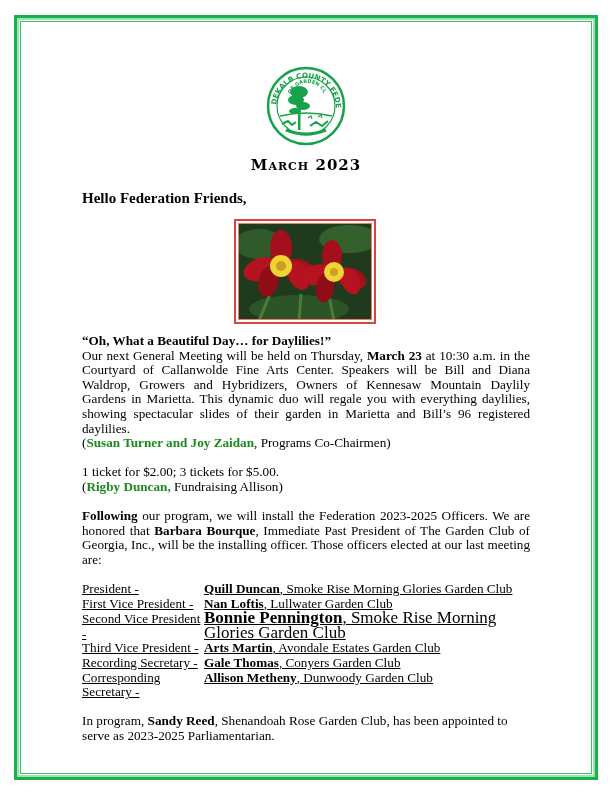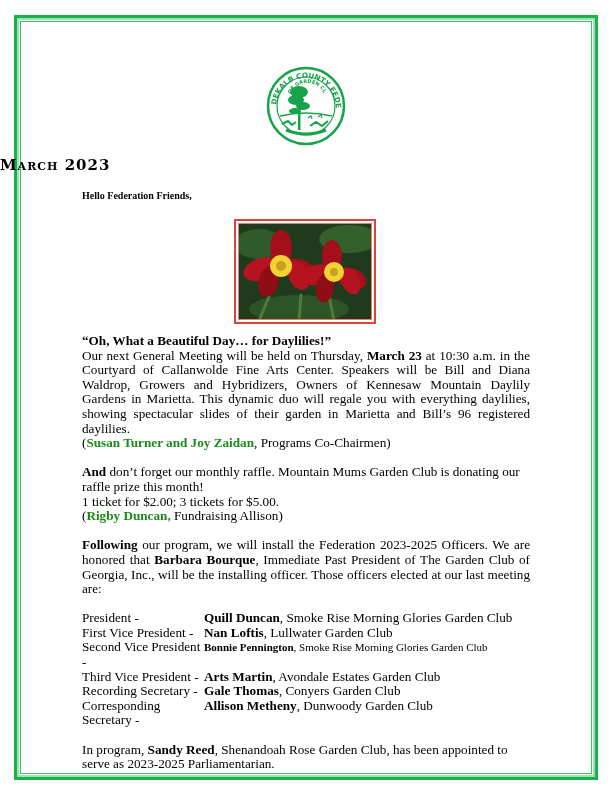--- a/index.html
+++ b/index.html
@@ -5,37 +5,37 @@
   html, body { margin: 0; padding: 0; background: #ffffff; }
   body { width: 612px; height: 792px; position: relative; overflow: hidden;
          font-family: "Liberation Serif", "DejaVu Serif", serif; color: #000; }
   .frame-outer { position: absolute; left: 14px; top: 15px; width: 584px; height: 765px;
                  border: 3px solid #16b24a; box-sizing: border-box; }
   .frame-inner { position: absolute; left: 17px; top: 18px; width: 578px; height: 759px;
                  border: 2px solid #9fe0b4; box-sizing: border-box; }
   .frame-inner2 { position: absolute; left: 20px; top: 21px; width: 572px; height: 753px;
                  border: 1px solid #3cc06a; box-sizing: border-box; }
   .logo { position: absolute; left: 266px; top: 66px; width: 80px; height: 80px; }
-  .title { position: absolute; left: 0; width: 612px; top: 156px; 
+  .title { position: absolute; left: 0; width: 612px; top: 156px; text-align: center;
            font-family: "DejaVu Serif", serif; font-weight: bold; font-size: 15px;
            letter-spacing: 1px; font-variant: small-caps; }
-  .greeting { position: absolute; left: 82px; top: 190px; font-weight: bold; font-size: 10px; }
+  .greeting { position: absolute; left: 82px; top: 190px; font-weight: bold; font-size: 15px; }
   .photo { position: absolute; left: 234px; top: 219px; width: 142px; height: 105px;
            box-sizing: border-box; border: 2px solid #d9453b; padding: 2px; background: #fff; }
   .photo-inner { width: 100%; height: 100%; border: 1px solid #e87a70; box-sizing: border-box; overflow: hidden; }
   .content { position: absolute; left: 82px; top: 334px; width: 448px; font-size: 13.2px; line-height: 14.6px; }
   .content p { margin: 0; }
   .just { text-align: justify; }
   .gap { height: 14.6px; }
   .green { color: #1a8a1a; font-weight: bold; margin-top: 28px; }
   .officers { display: table; border-collapse: collapse; }
-  .off-row { display: table-row; }
+  .off-row { display: table-row; text-decoration: underline; }
   .off-role { display: table-cell; width: 122px; }
   .off-val { display: table-cell; }
-  .small { font-size: 11px; margin-top: 32px; }
+  .small { font-size: 17px; margin-top: 32px; }
   b { font-weight: bold; }
 </style>
 </head>
 <body>
 
 <div class="frame-outer"></div>
 <div class="frame-inner"></div>
 <div class="frame-inner2"></div>
 
 <div class="logo">
@@ -101,21 +101,20 @@
     </svg>
   </div>
 </div>
 
 <div class="content">
   <p><b>“Oh, What a Beautiful Day… for Daylilies!”</b></p>
   <p class="just"><span>Our next General Meeting will be held on Thursday, </span><b>March 23</b><span> at 10:30 a.m. in the Courtyard of Callanwolde Fine Arts Center.  Speakers will be Bill and Diana Waldrop, Growers and Hybridizers, Owners of Kennesaw Mountain Daylily Gardens in Marietta. This dynamic duo will regale you with everything daylilies, showing spectacular slides of their garden in Marietta and Bill’s 96 registered daylilies.</span></p>
   <p><span>(</span><span class="green">Susan Turner and Joy Zaidan</span><span>, Programs Co-Chairmen)</span></p>
   <div class="gap"></div>
 
-  <p><b>And</b><span> don’t forget our monthly raffle. Mountain Mums Garden Club is donating our raffle prize this month!</span></p>
   <p>1 ticket for $2.00; 3 tickets for $5.00.</p>
   <p><span>(</span><span class="green">Rigby Duncan,</span><span> Fundraising Allison)</span></p>
   <div class="gap"></div>
 
   <p class="just"><b>Following</b><span> our program, we will install the Federation 2023-2025 Officers.  We are honored that </span><b>Barbara Bourque</b><span>, Immediate Past President of The Garden Club of Georgia, Inc., will be the installing officer.  Those officers elected at our last meeting are:</span></p>
   <div class="gap"></div>
 
   <div class="officers">
     <div class="off-row">
       <span class="off-role">President -</span>

